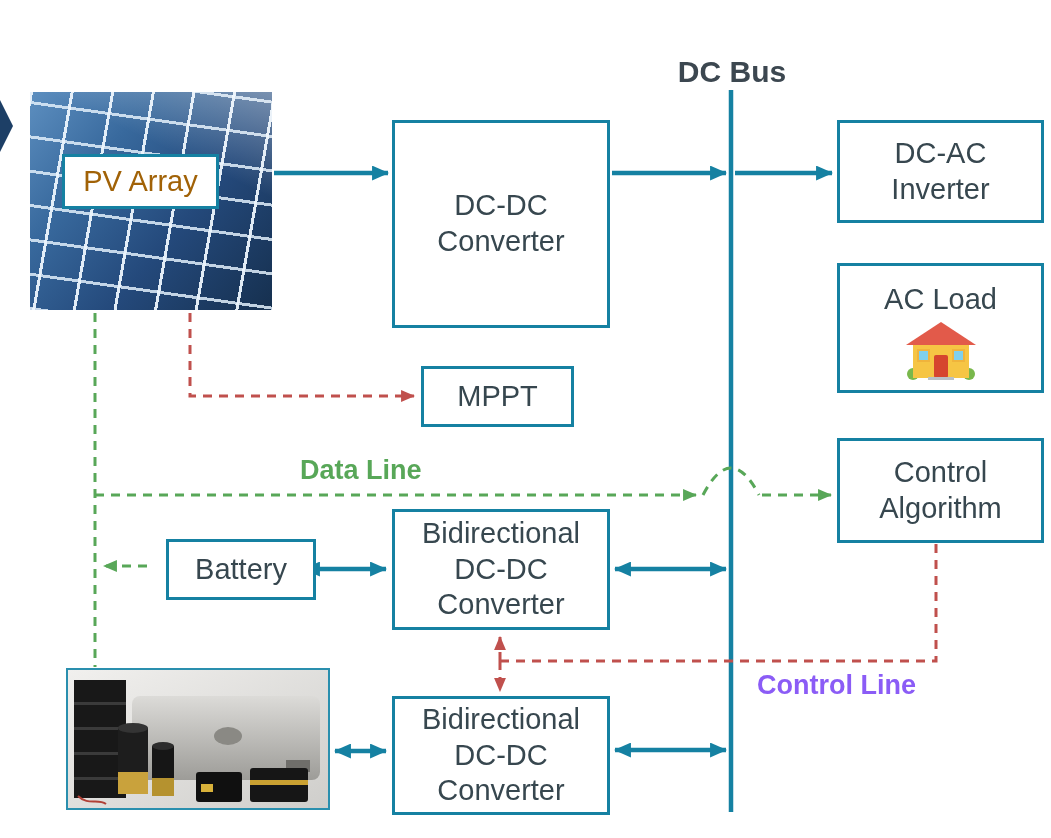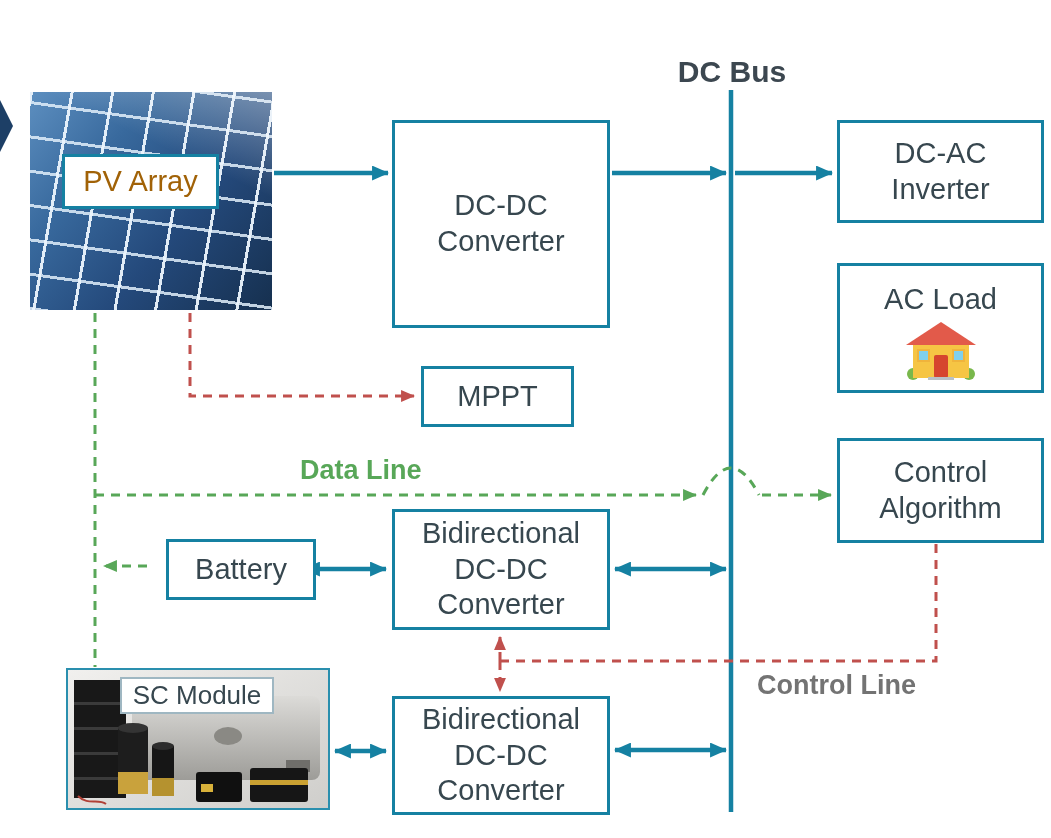--- a/index.html
+++ b/index.html
@@ -13,21 +13,21 @@
     background:#ffffff; border:3px solid #1581a2;
     display:flex; align-items:center; justify-content:center;
     text-align:center; color:#37474f; font-size:29px; line-height:1.24;
   }
   .node .txt { display:inline-block; }
 
   
   .float-label { position:absolute; color:#37474f; font-weight:600; }
   #dc-bus-label { left:672px; top:16px; width:120px; text-align:center; font-size:30px; color:#3c4750;margin-top:39px; }
   #data-line-label { left:300px; top:455px; font-size:27px; color:#58a758; }
-  #control-line-label { left:757px; top:670px; font-size:27px; color:#737373; }
+  #control-line-label { left:757px; top:670px; font-size:27px; color:#8b5cf6; }
 
   
   #dcdc      { left:392px; top:96px;  width:218px; height:208px;margin-top:24px; }
   #dcdc .txt { max-width:170px; }
   #inverter  { left:837px; top:120px; width:207px; height:103px; }
   #inverter .txt { max-width:140px; }
   #acload    { left:837px; top:263px; width:207px; height:130px; flex-direction:column; gap:4px; padding-top:6px; }
   #mppt      { left:421px; top:366px; width:153px; height:61px; }
   #control   { left:837px; top:438px; width:207px; height:105px; }
   #control .txt { max-width:155px; }
@@ -161,23 +161,20 @@
 
   <div class="node" id="bidi1">
     <span class="txt">Bidirectional DC-DC Converter</span>
   </div>
 
   <div class="node" id="bidi2">
     <span class="txt">Bidirectional DC-DC Converter</span>
   </div>
 
   <div id="sc-image">
-    <div id="sc-label">
-      <span class="txt">SC Module</span>
-    </div>
     <svg width="260" height="138" viewBox="0 0 260 138" style="position:absolute;left:0;top:0;">
       <defs>
         <linearGradient id="scbg" x1="0" y1="0" x2="1" y2="1">
           <stop offset="0" stop-color="#f1f0ee"></stop>
             <stop offset="1" stop-color="#cfcecb"></stop>
         </linearGradient>
         <linearGradient id="psu" x1="0" y1="0" x2="0" y2="1">
           <stop offset="0" stop-color="#dcdbd8"></stop>
             <stop offset="1" stop-color="#9d9c98"></stop>
         </linearGradient>

